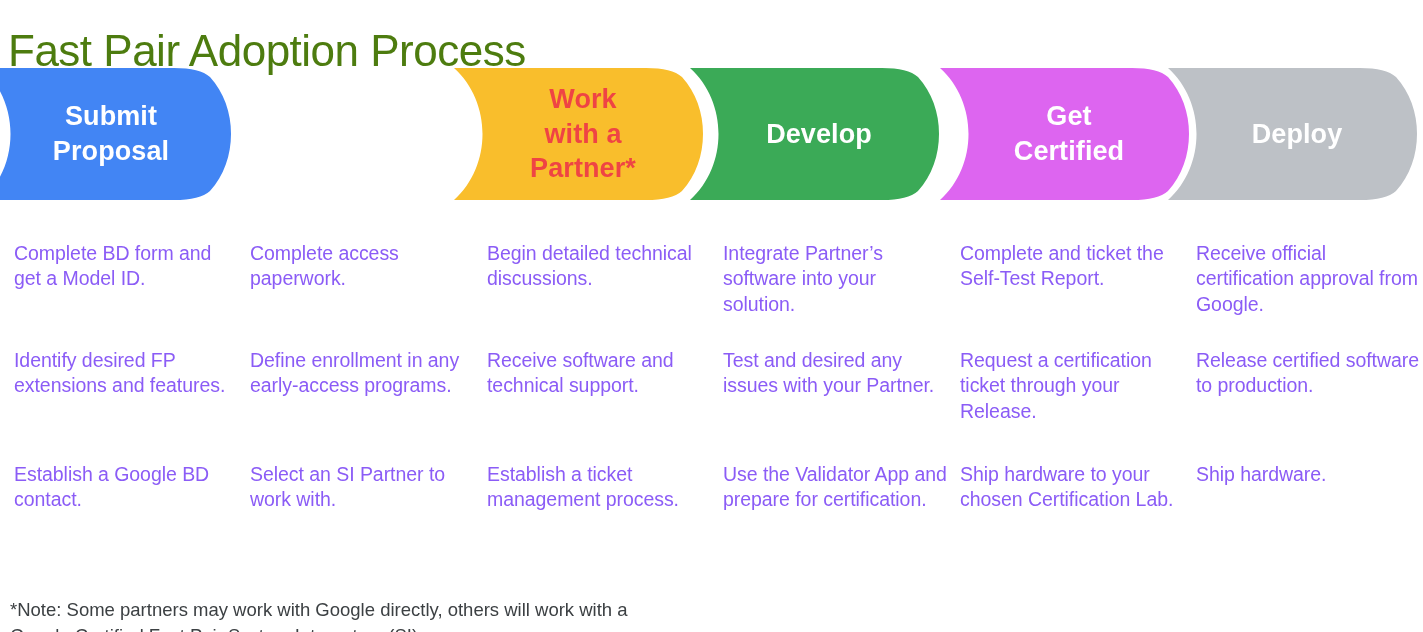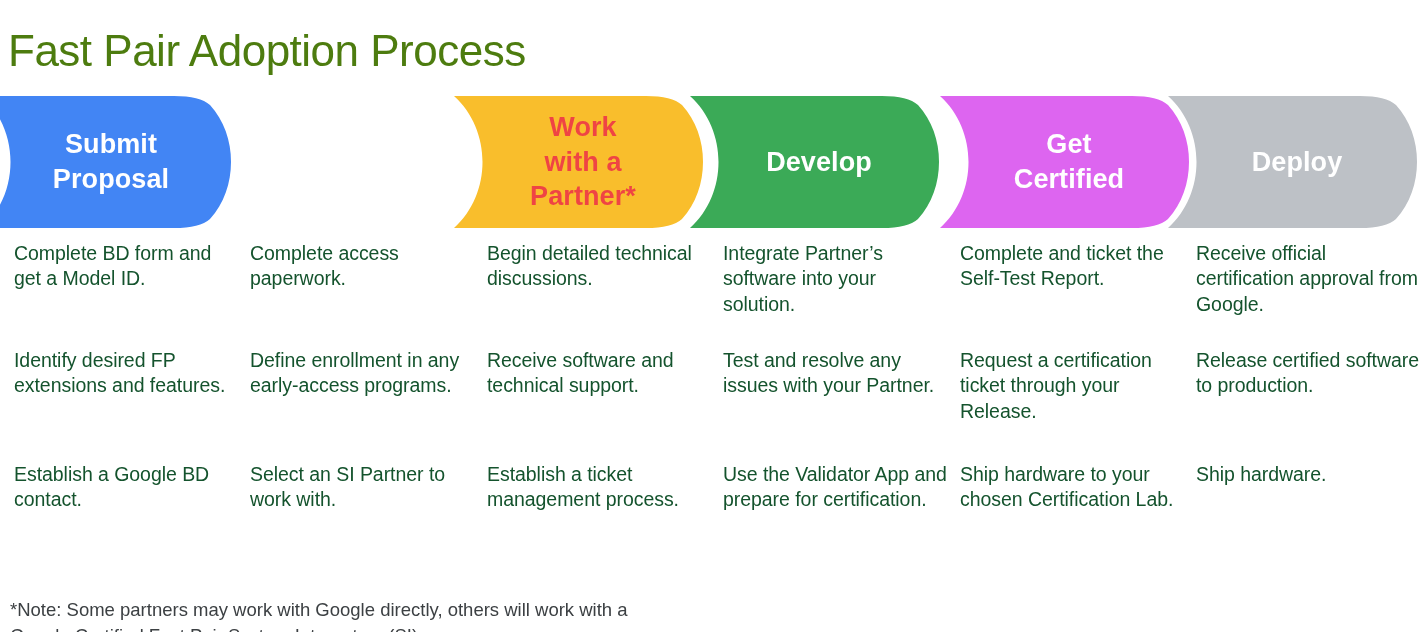--- a/index.html
+++ b/index.html
@@ -26,21 +26,21 @@
     letter-spacing: -0.5px;
     color: #4d7c0f;
     white-space: nowrap;
     line-height: 1.2;
   }
 
   
   #process-banner {
     position: absolute;
     left: 0;
-    top: 96px;
+    top: 68px;
     width: 1423px;
     height: 106px;
   }
   .stage {
     position: absolute;
     top: 0;
     width: 252px;
     height: 132px;
   }
   .stage svg {
@@ -80,21 +80,21 @@
     height: 320px;
   }
   .detail-col {
     position: absolute;
     top: 0;
     width: 224px;
   }
   .detail-item {
     font-size: 19.5px;
     line-height: 1.30;
-    color: #14532d;
+    color: #8b5cf6;
     letter-spacing: -0.05px;
     white-space: pre-line;
   }
   .detail-item.row0 { position: absolute; top: 5px; left: 0; width: 224px; }
   .detail-item.row1 { position: absolute; top: 112px; left: 0; width: 224px; }
   .detail-item.row2 { position: absolute; top: 226px; left: 0; width: 224px; }
 
   #footnote {
     position: absolute;
     left: 10px;
@@ -159,21 +159,21 @@
       <div class="detail-item row1">Define enrollment in any early-access programs.</div>
       <div class="detail-item row2">Select an SI Partner to work with.</div>
     </div>
     <div class="detail-col" style="left: 487px;">
       <div class="detail-item row0">Begin detailed technical discussions.</div>
       <div class="detail-item row1">Receive software and technical support.</div>
       <div class="detail-item row2">Establish a ticket management process.</div>
     </div>
     <div class="detail-col" style="left: 723px;">
       <div class="detail-item row0">Integrate Partner’s software into your solution.</div>
-      <div class="detail-item row1">Test and resolve any issues with your Partner.</div>
+      <div class="detail-item row1">Test and desired any issues with your Partner.</div>
       <div class="detail-item row2">Use the Validator App and prepare for certification.</div>
     </div>
     <div class="detail-col" style="left: 960px;">
       <div class="detail-item row0">Complete and ticket the Self-Test Report.</div>
       <div class="detail-item row1">Request a certification ticket through your Release.</div>
       <div class="detail-item row2">Ship hardware to your chosen Certification Lab.</div>
     </div>
     <div class="detail-col" style="left: 1196px;">
       <div class="detail-item row0">Receive official certification approval from Google.</div>
       <div class="detail-item row1">Release certified software to production.</div>

